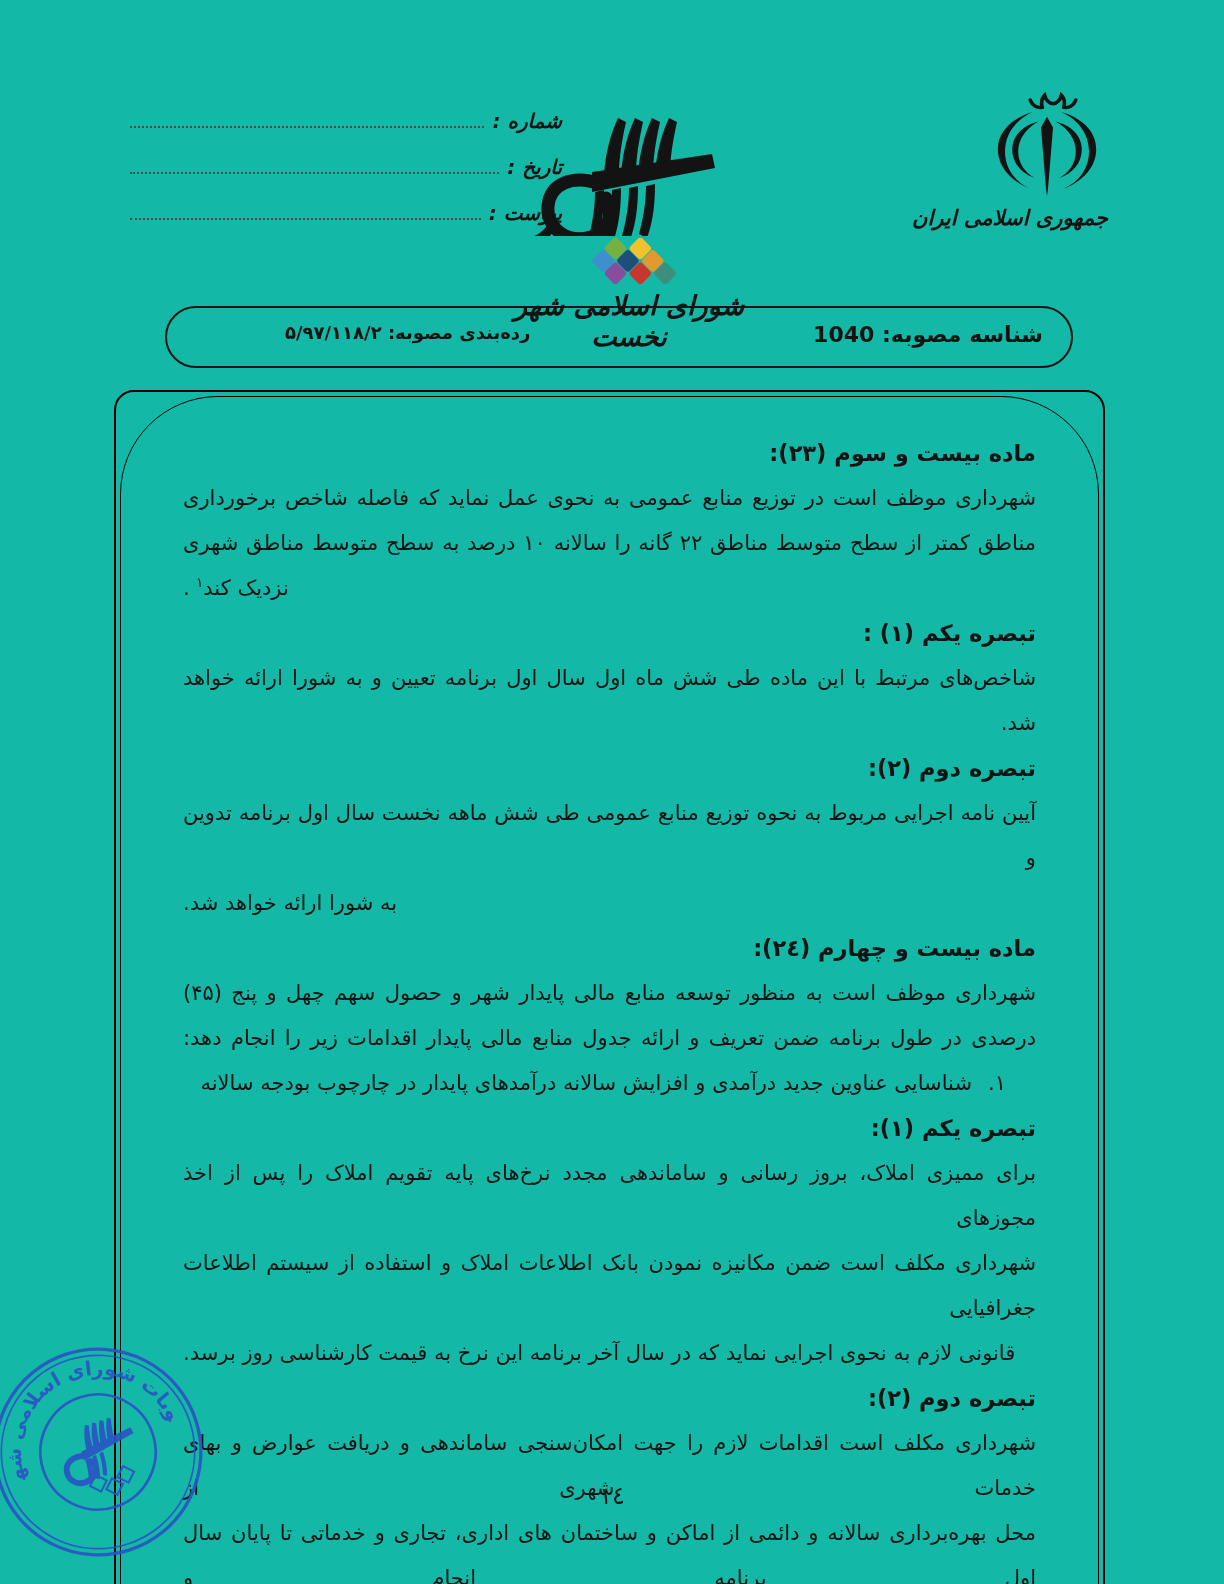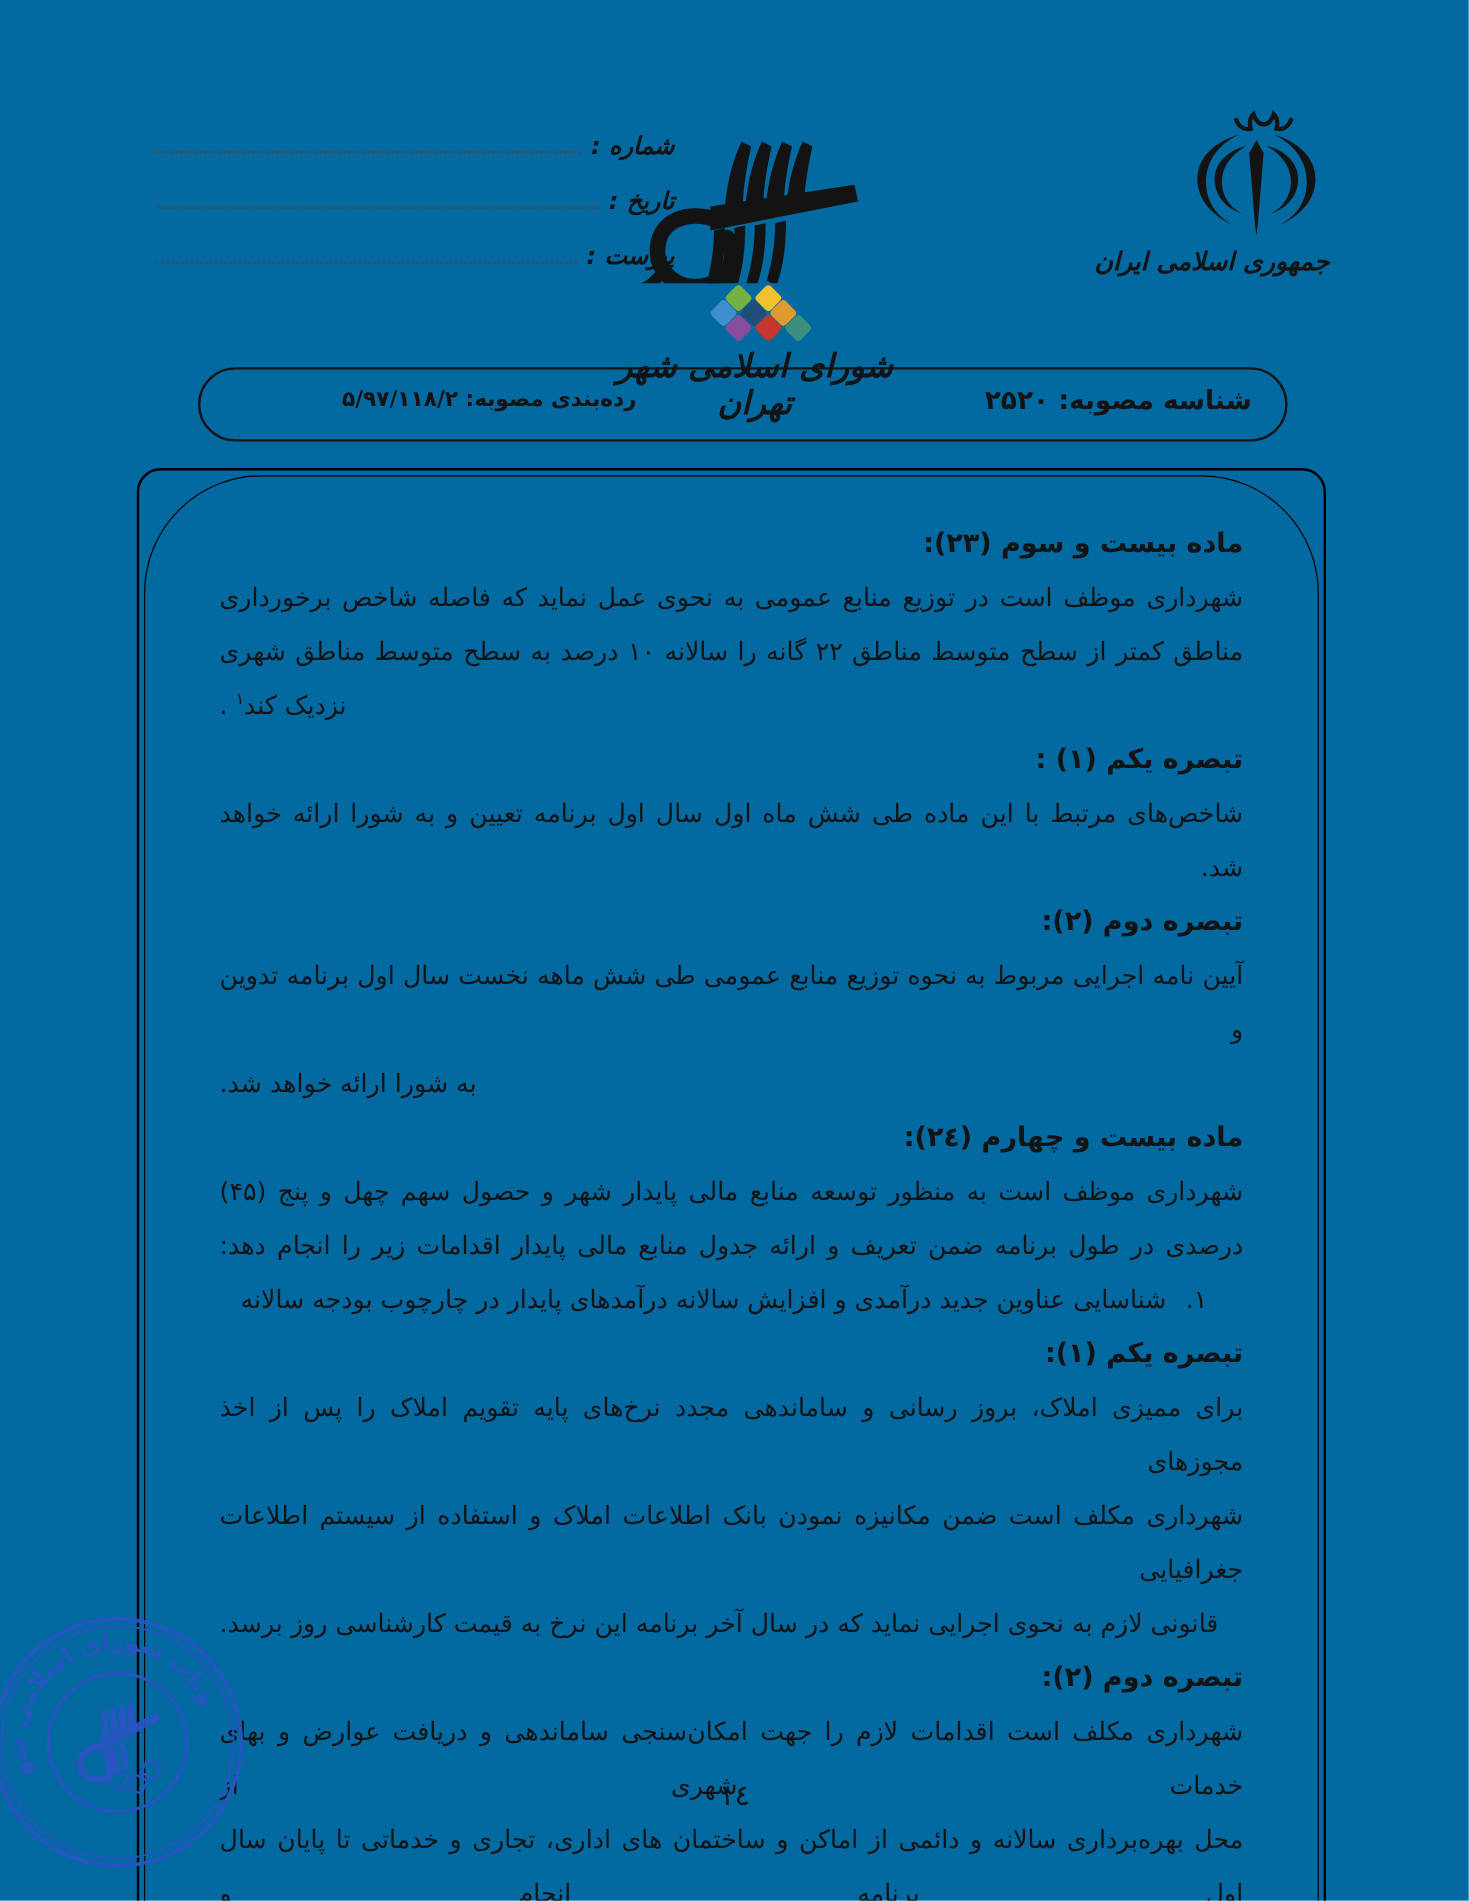--- a/index.html
+++ b/index.html
@@ -1,20 +1,20 @@
 <!DOCTYPE html>
 <html lang="fa" style="--ink: #131313; --stamp: #2b55c4;"><head>
 <meta charset="utf-8">
 <title>مصوبه شورای اسلامی شهر تهران</title>
 <style>
   :root { --ink:#131313; --stamp:#2b55c4; }
   * { box-sizing: border-box; }
   html,body { margin:0; padding:0; background:#ffffff; }
   .page {
-    position:relative; width:1224px; height:1584px; background:#0369a1;
+    position:relative; width:1224px; height:1584px; background:#14b8a6;
     overflow:hidden; font-family:"DejaVu Sans", sans-serif; color:var(--ink);
     direction:rtl;
   }
 
   
   .form-fields { position:absolute; top:102px; left:128px; width:438px; direction:rtl; }
   .field-row { display:flex; align-items:flex-end; height:31px; margin-bottom:15px; }
   .field-label { font-size:20px; font-weight:bold; font-style:italic; white-space:nowrap; padding-right:4px; }
   .field-dots { flex:1; border-bottom:2.5px dotted #4a4a4a; margin:0 8px 5px 2px; height:1px; }
 
@@ -97,41 +97,41 @@
     <svg viewBox="0 0 92 46" width="104" height="52" aria-hidden="true">
       <rect x="26.5" y="3.5" width="15" height="15" rx="3" transform="rotate(45 34 11)" fill="#76b043"></rect>
       <rect x="48.5" y="3.5" width="15" height="15" rx="3" transform="rotate(45 56 11)" fill="#f2c12e"></rect>
       <rect x="15.5" y="14.5" width="15" height="15" rx="3" transform="rotate(45 23 22)" fill="#3f8fce"></rect>
       <rect x="37.5" y="14.5" width="15" height="15" rx="3" transform="rotate(45 45 22)" fill="#1f4e79"></rect>
       <rect x="59.5" y="14.5" width="15" height="15" rx="3" transform="rotate(45 67 22)" fill="#e09a2f"></rect>
       <rect x="26.5" y="25.5" width="15" height="15" rx="3" transform="rotate(45 34 33)" fill="#8a4d9d"></rect>
       <rect x="48.5" y="25.5" width="15" height="15" rx="3" transform="rotate(45 56 33)" fill="#c8372e"></rect>
       <rect x="70.5" y="25.5" width="15" height="15" rx="3" transform="rotate(45 78 33)" fill="#3e8e7d"></rect>
     </svg>
-    <div class="calli">شورای اسلامی شهر تهران</div>
+    <div class="calli">شورای اسلامی شهر نخست</div>
   </div>
 
   <div class="iran-emblem">
     <svg viewBox="0 0 100 95" width="120" height="114" aria-hidden="true">
       <path d="M36,10 C38,15 42,17 46,16 C45,12 46,8 48,6 C49,10 52,13 55,13 C58,13 61,10 62,6 C64,8 65,12 64,16 C68,17 72,15 74,10" fill="none" stroke="var(--ink)" stroke-width="3" stroke-linecap="round"></path>
       <g fill="var(--ink)">
         <path d="M50,24 L55,33 L51.5,76 Q50.7,86 50,90 Q49.3,86 48.5,76 L45,33 Z"></path>
         <path d="M57,28 C68,34 74,43 74,53 C74,63 68,71 60,75 C72,71 79,62 79,51 C79,40 70,31 57,28 Z"></path>
         <path d="M62,20 C77,27 85,39 85,53 C85,67 77,78 64,84 C81,77 91,65 91,51 C91,36 79,25 62,20 Z"></path>
         <g transform="translate(100,0) scale(-1,1)">
           <path d="M57,28 C68,34 74,43 74,53 C74,63 68,71 60,75 C72,71 79,62 79,51 C79,40 70,31 57,28 Z"></path>
           <path d="M62,20 C77,27 85,39 85,53 C85,67 77,78 64,84 C81,77 91,65 91,51 C91,36 79,25 62,20 Z"></path>
         </g>
       </g>
     </svg>
     <div class="iran-caption">جمهوری اسلامی ایران</div>
   </div>
 
   <div class="id-bar">
-    <span class="id-text">شناسه مصوبه: ۲۵۲۰</span>
+    <span class="id-text">شناسه مصوبه: 1040</span>
     <span class="class-text">رده‌بندی مصوبه: ۵/۹۷/۱۱۸/۲</span>
   </div>
 
   <div class="main-box">
     <div class="main-box-inner">
 
       <h3 class="sec-heading">ماده بیست و سوم (۲۳):</h3>
       <div class="line full-line">شهرداری موظف است در توزیع منابع عمومی به نحوی عمل نماید که فاصله شاخص برخورداری</div>
       <div class="line full-line">مناطق کمتر از سطح متوسط مناطق ۲۲ گانه را سالانه ۱۰ درصد به سطح متوسط مناطق شهری</div>
       <div class="line end-line ind140"><span>نزدیک کند</span><sup class="fn-ref">۱</sup><span> .</span></div>

